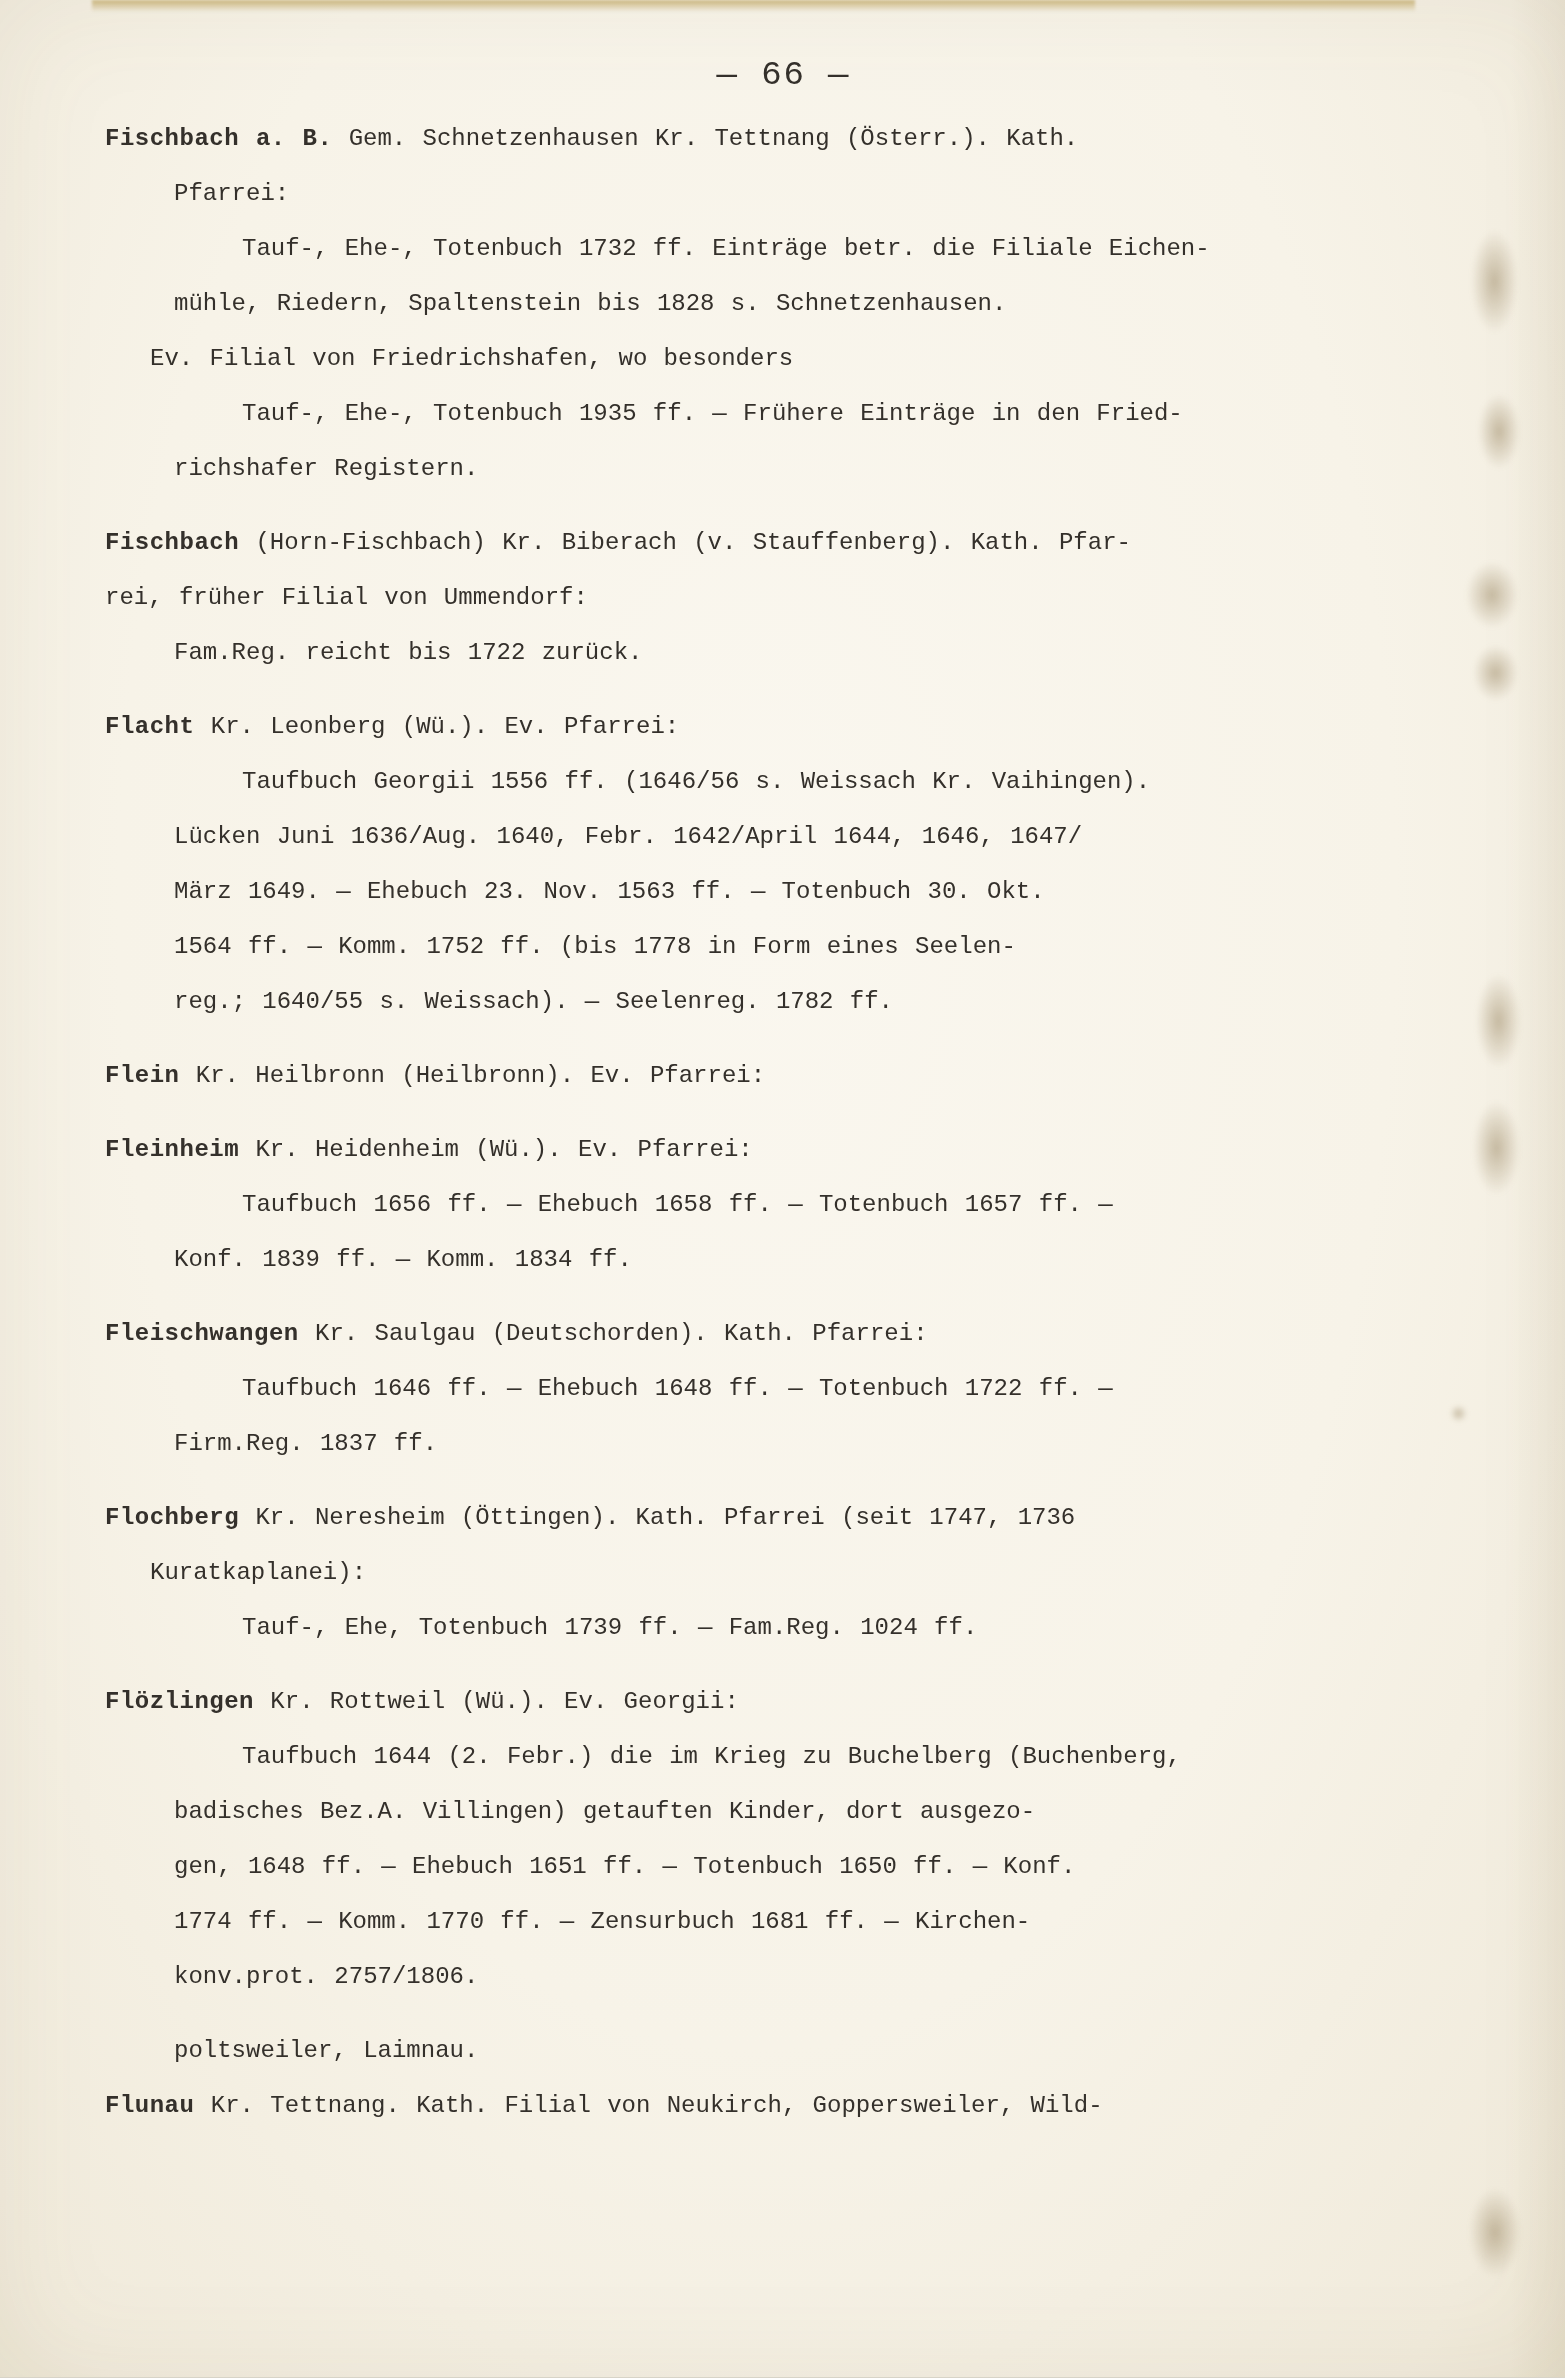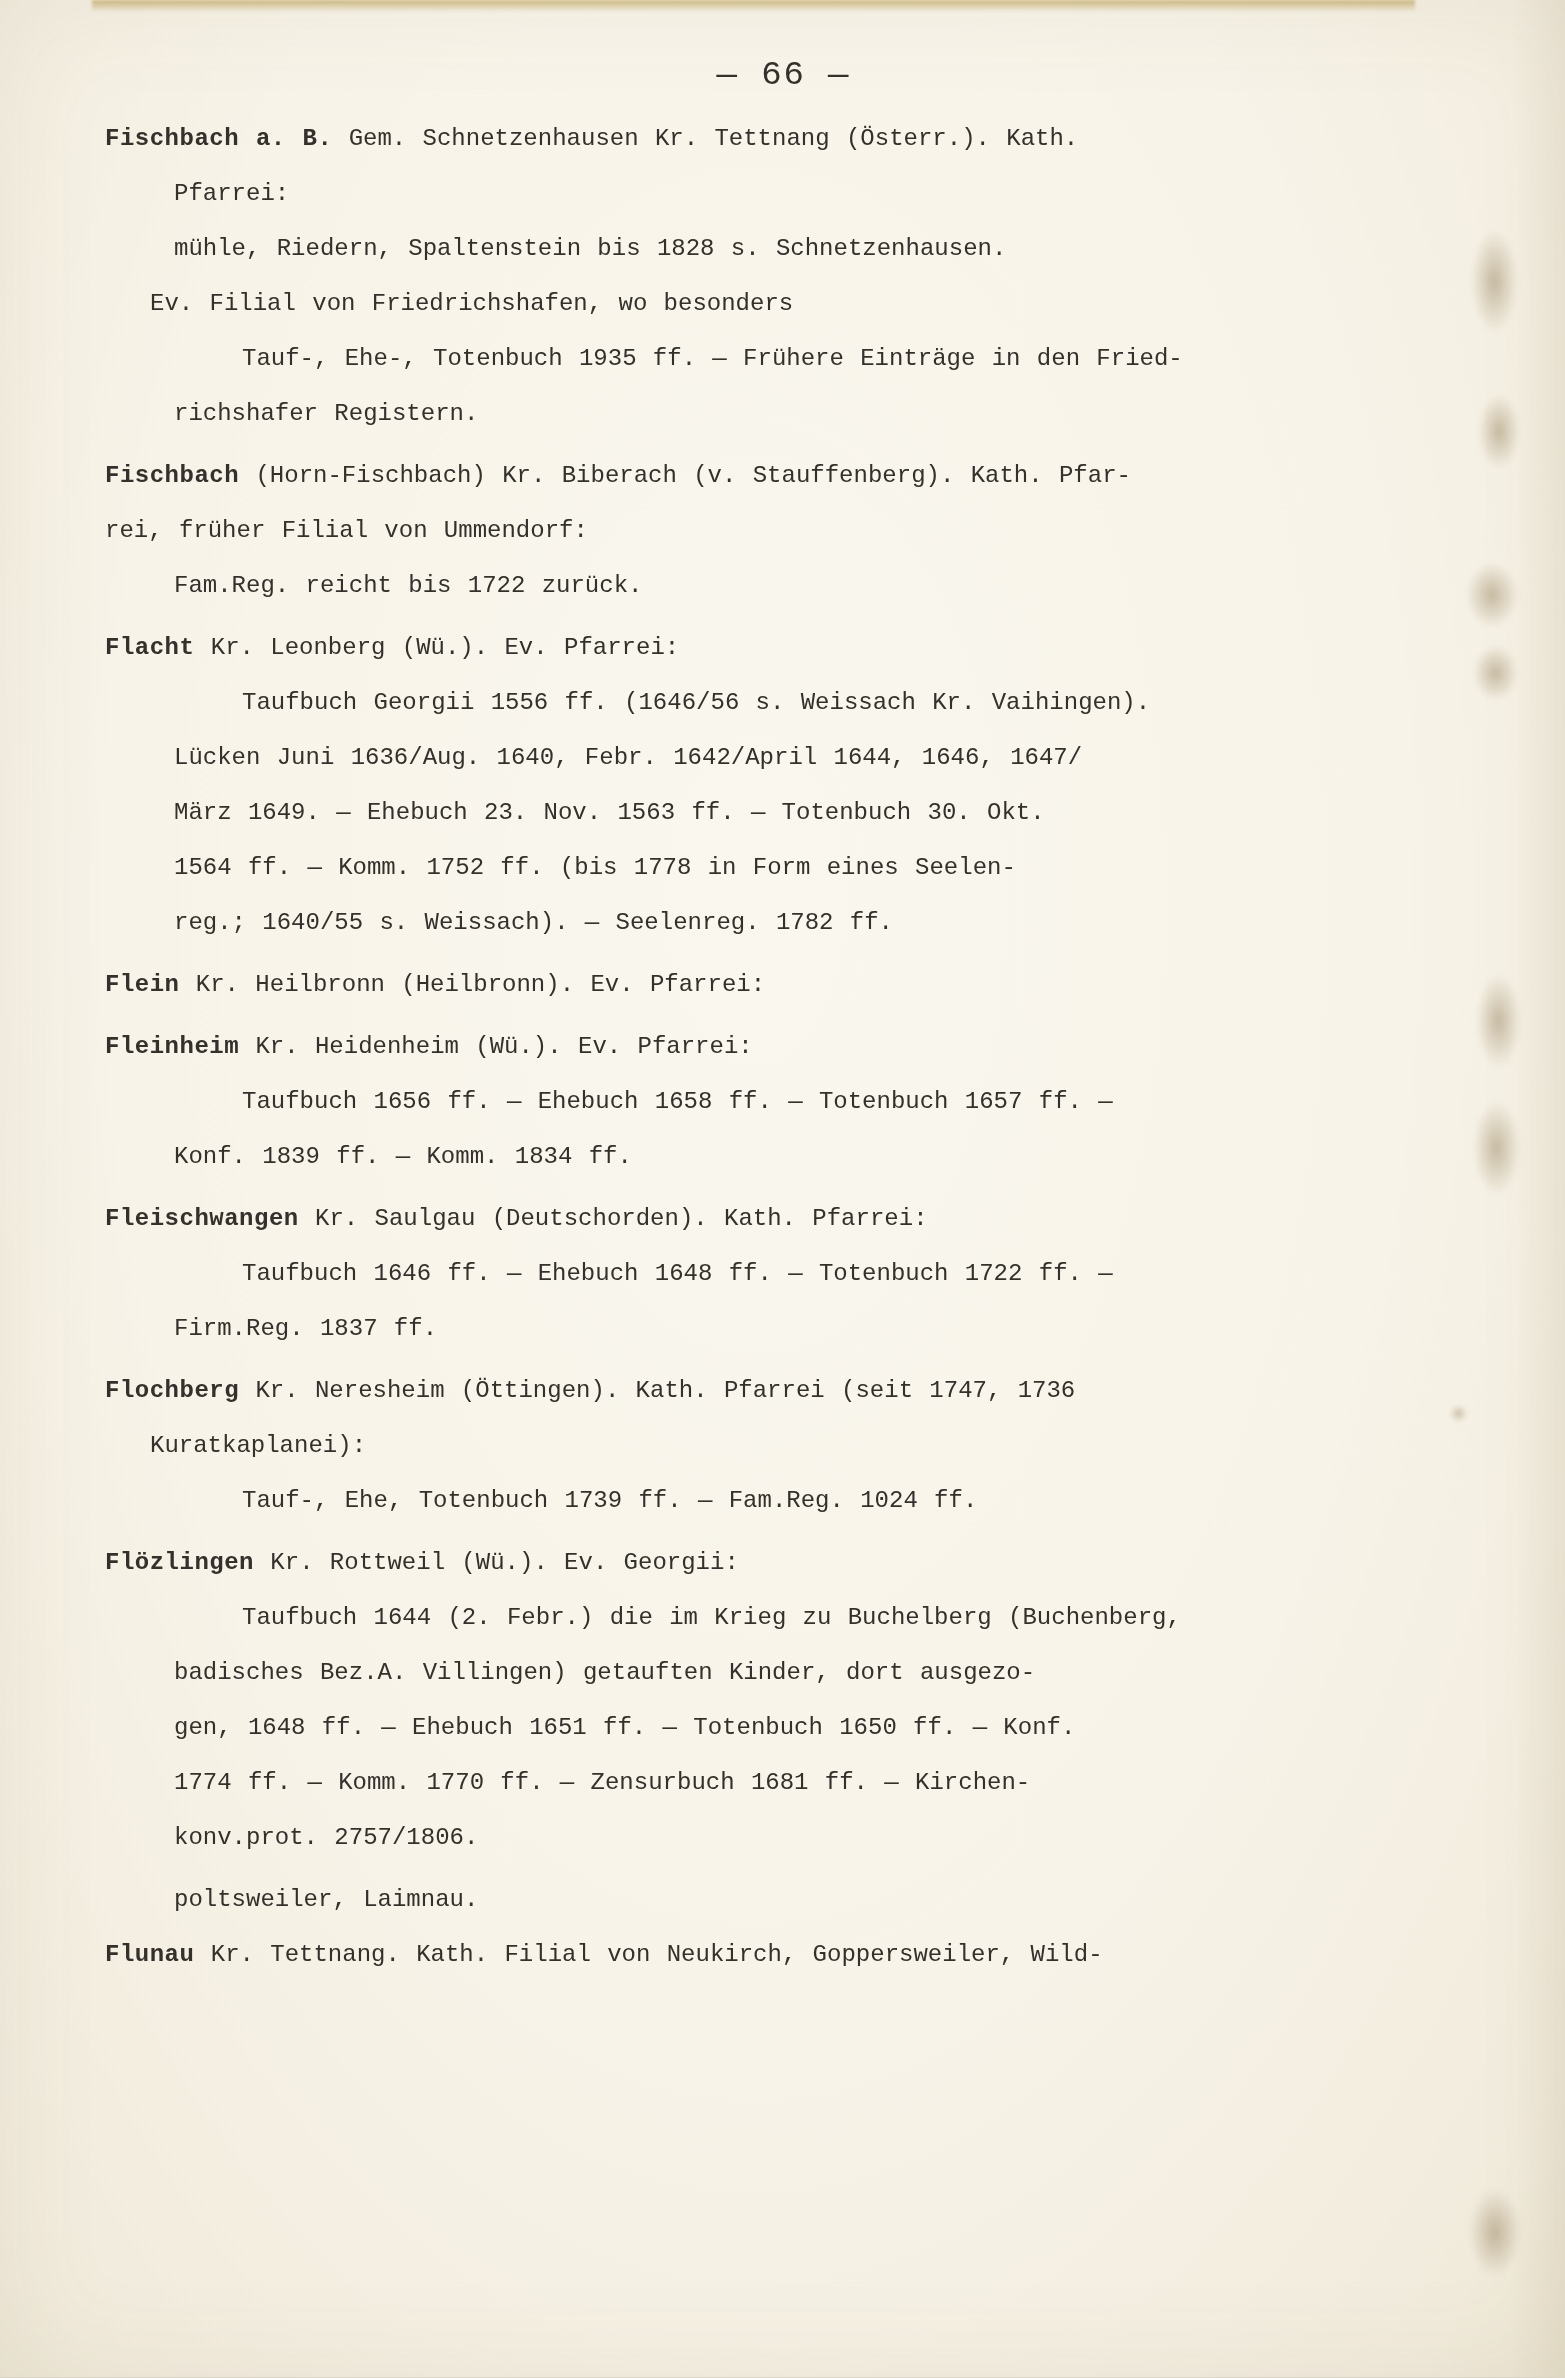--- a/index.html
+++ b/index.html
@@ -54,21 +54,21 @@
     width: 1357px;
     text-align: center;
     font-size: 34px;
     letter-spacing: 1.9px;
   }
   .text-block {
     position: absolute;
     top: 111px; left: 105px;
     width: 1405px;
   }
-  .entry { margin-top: 7px; }
+  .entry { margin-top: 19px; }
   .entry:first-child { margin-top: 0; }
   .line {
     white-space: nowrap;
     font-size: 24px;
     line-height: 55px;
     word-spacing: 1.9px;
   }
   .headword {
     font-weight: bold;
     letter-spacing: 0.5px;
@@ -92,20 +92,21 @@
   <div class="smudge s6"></div>
   <div class="smudge s7"></div>
   <div class="smudge s8"></div>
 
   <div class="page-header">— 66 —</div>
 
   <div class="text-block">
       <div class="entry">
         <div class="line indent-0"><span class="headword">Fischbach a. B.</span><span> Gem. Schnetzenhausen Kr. Tettnang (Österr.). Kath.</span></div>
         <div class="line indent-2"><span>Pfarrei:</span></div>
+        <div class="line indent-3"><span>Tauf-, Ehe-, Totenbuch 1732 ff. Einträge betr. die Filiale Eichen-</span></div>
         <div class="line indent-2"><span>mühle, Riedern, Spaltenstein bis 1828 s. Schnetzenhausen.</span></div>
         <div class="line indent-1"><span>Ev. Filial von Friedrichshafen, wo besonders</span></div>
         <div class="line indent-3"><span>Tauf-, Ehe-, Totenbuch 1935 ff. — Frühere Einträge in den Fried-</span></div>
         <div class="line indent-2"><span>richshafer Registern.</span></div>
       </div>
       <div class="entry">
         <div class="line indent-0"><span class="headword">Fischbach</span><span> (Horn-Fischbach) Kr. Biberach (v. Stauffenberg). Kath. Pfar-</span></div>
         <div class="line indent-0"><span>rei, früher Filial von Ummendorf:</span></div>
         <div class="line indent-2"><span>Fam.Reg. reicht bis 1722 zurück.</span></div>
       </div>

